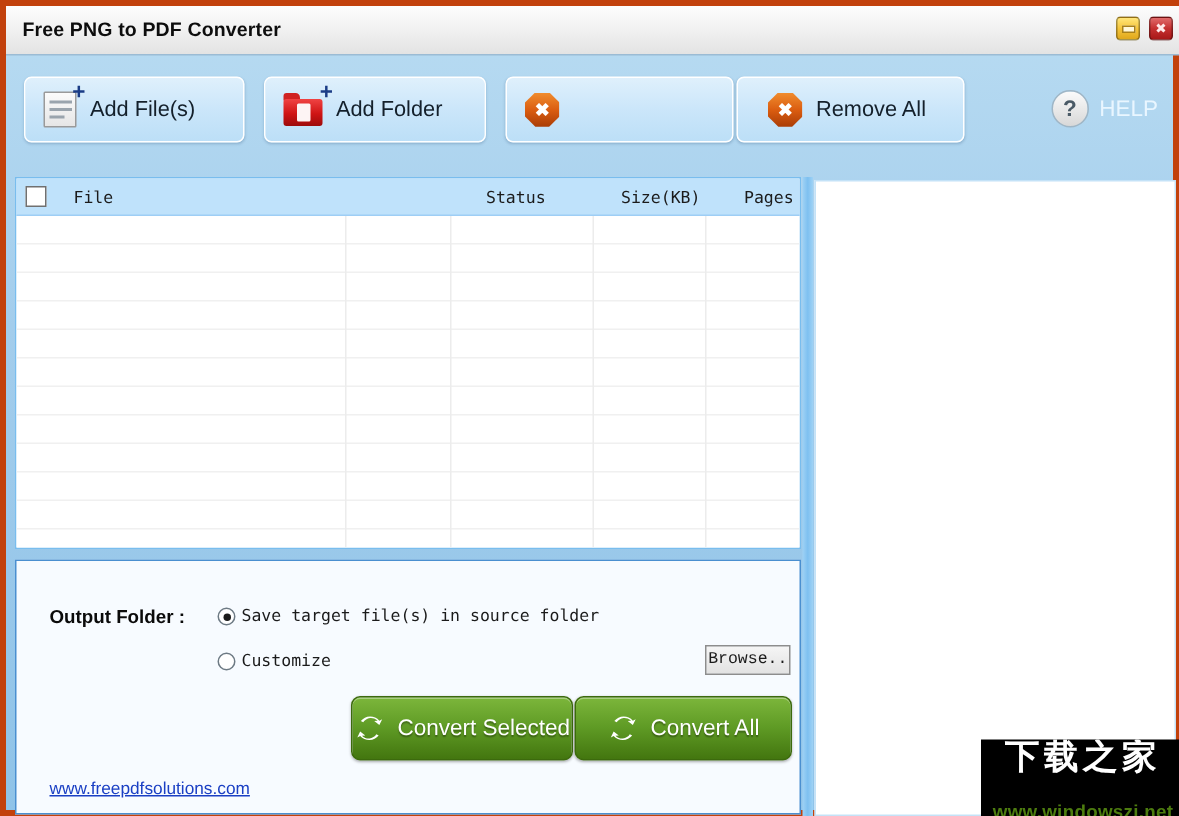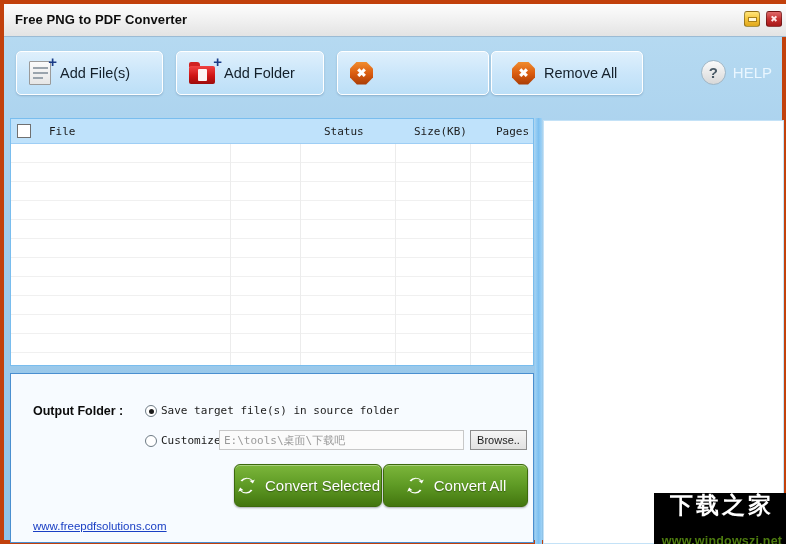--- a/index.html
+++ b/index.html
@@ -327,21 +327,21 @@
     line-height: 16px;
     white-space: nowrap;
     overflow: hidden;
   }
   .browse-btn {
     position: absolute;
     left: 459px; top: 56px;
     width: 57px; height: 20px;
     background: linear-gradient(180deg, #f5f5f5 0%, #e2e2e2 100%);
     border: 1px solid #8d8d8d;
-    font-family: Liberation Sans, sans-serif;
+    font-family: Liberation Mono, monospace;
     font-size: 11px;
     color: #1b1b1b;
     display: flex; align-items: center; justify-content: center;
     cursor: pointer;
   }
 
   
   .cbtn {
     position: absolute;
     top: 90px;
@@ -495,21 +495,20 @@
 
   <div class="outpanel">
     <div class="out-label">Output Folder :</div>
 
     <div class="radio on" id="radio-source"></div>
     <div class="radio-lbl" id="lbl-source">Save target file(s) in source folder</div>
 
     <div class="radio" id="radio-custom"></div>
     <div class="radio-lbl" id="lbl-custom">Customize</div>
 
-    <div class="path-input">E:\tools\桌面\下载吧</div>
     <div class="browse-btn">Browse..</div>
 
     <div class="cbtn" id="btn-convert-selected">
       <span class="ico-recycle">
         <svg width="21" height="21" viewBox="0 0 24 24">
           <path d="M7 7.5a7 7 0 0 1 11-1.2l-2.6.2 3.9 3.1 2.2-4.5-2.2 1.1A9.2 9.2 0 0 0 5.2 6.4z" fill="#ffffff"></path>
           <path d="M17 16.5a7 7 0 0 1-11 1.2l2.6-.2-3.9-3.1L2.5 19l2.2-1.1a9.2 9.2 0 0 0 14.1-.3z" fill="#ffffff"></path>
         </svg>
       </span>
       <span class="lbl">Convert Selected</span>

